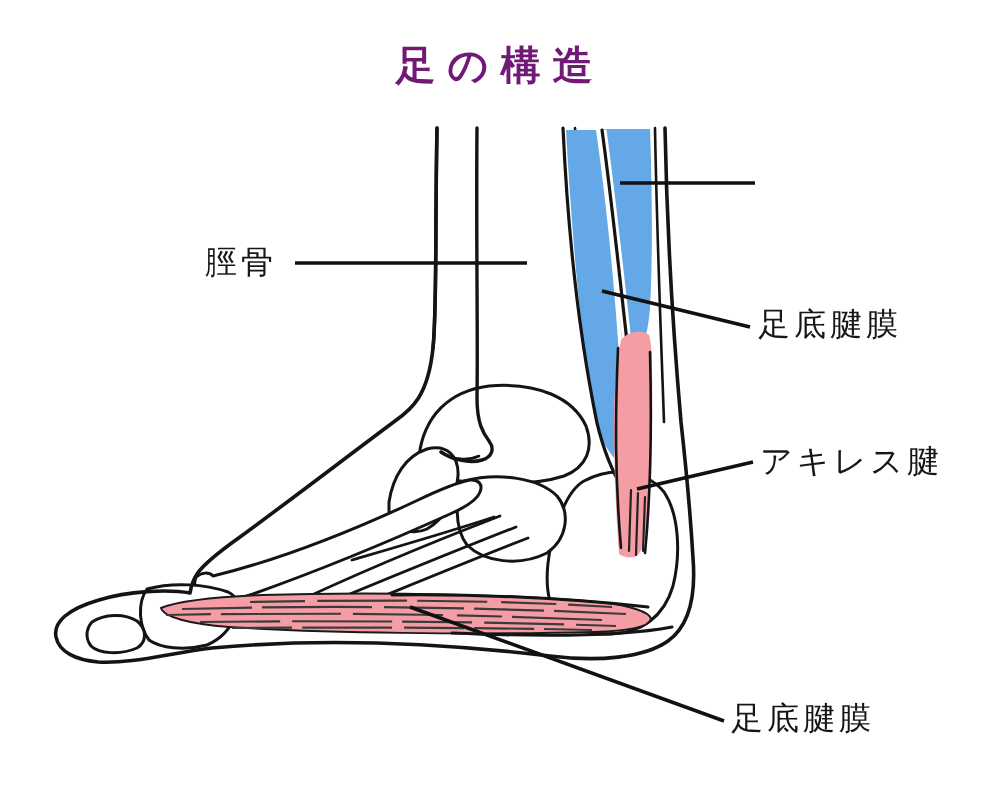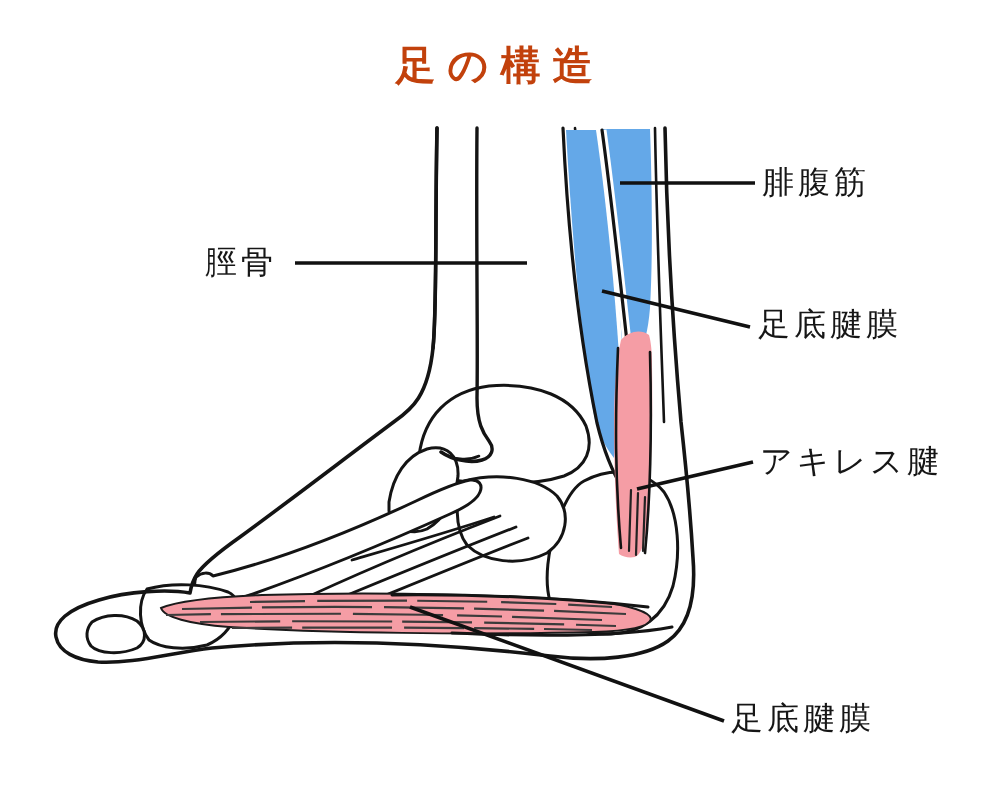--- a/index.html
+++ b/index.html
@@ -8,21 +8,21 @@
     width:1000px;height:800px;
     background:#ffffff;
     font-family:"Liberation Sans","DejaVu Sans",sans-serif;
     overflow:hidden;
   }
   .stage svg{position:absolute;left:0;top:0;}
   .diagram-title{
     position:absolute;top:38px;left:0;right:0;
     text-align:center;
     font-size:40px;font-weight:600;letter-spacing:12px;
-    color:#c2410c;white-space:nowrap;
+    color:#701a75;white-space:nowrap;
   }
   .anat-label{
     position:absolute;
     font-size:32px;font-weight:500;letter-spacing:4px;
     color:#161616;white-space:nowrap;line-height:1.2;
   }
   .lbl-tibia{right:723px;top:243px;text-align:left;}
   .lbl-gastro{left:762px;top:163px;}
   .lbl-soleus{left:758px;top:305px;}
   .lbl-achilles{left:760px;top:442px;}
@@ -117,18 +117,17 @@
       <line x1="295" y1="263" x2="527" y2="263"></line>
       <line x1="620" y1="183" x2="755" y2="183"></line>
       <line x1="602" y1="291" x2="750" y2="327"></line>
       <line x1="637" y1="489" x2="753" y2="462"></line>
       <line x1="410" y1="607" x2="724" y2="721"></line>
     </g>
   </svg>
 
   <div class="diagram-title">足の構造</div>
   <div class="anat-label lbl-tibia">脛骨</div>
-  <div class="anat-label lbl-gastro">腓腹筋</div>
   <div class="anat-label lbl-soleus">足底腱膜</div>
   <div class="anat-label lbl-achilles">アキレス腱</div>
   <div class="anat-label lbl-plantar">足底腱膜</div>
 
 </div>
 
 </body></html>

